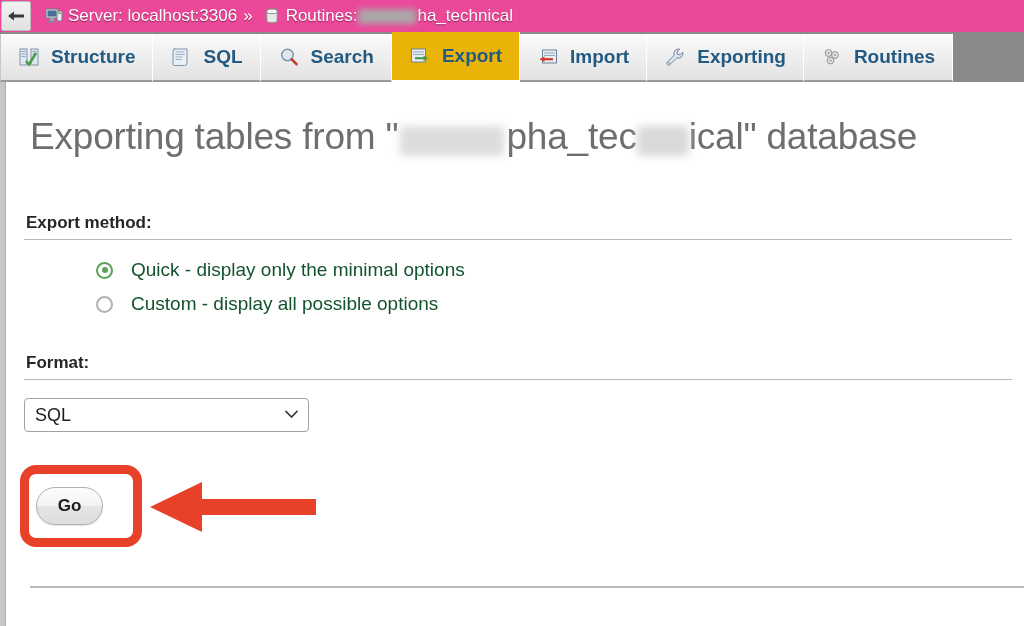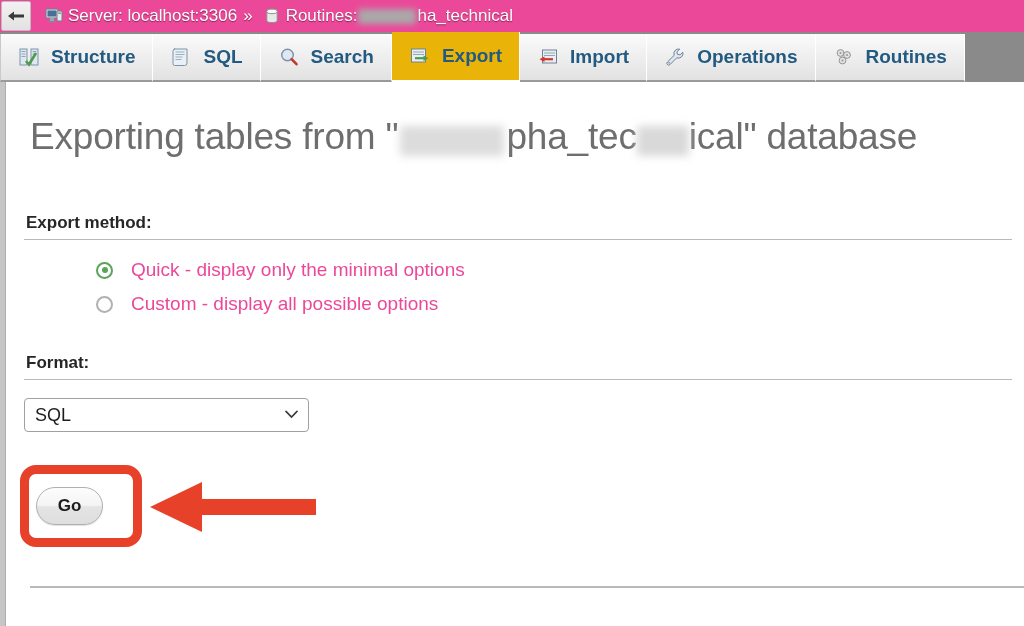--- a/index.html
+++ b/index.html
@@ -201,21 +201,21 @@
   .radio.checked::after {
     content: "";
     position: absolute;
     left: 3.5px; top: 3.5px;
     width: 6px; height: 6px;
     border-radius: 50%;
     background: #5aa35a;
   }
   .radio-label {
     font-size: 19px;
-    color: #ec4899;
+    color: #14532d;
   }
 
   .select-wrap {
     margin: 18px 0 0 18px;
   }
   .format-select {
     width: 285px;
     height: 34px;
     box-sizing: border-box;
     padding: 0 26px 0 10px;
@@ -375,21 +375,21 @@
         <path d="M7.5 10.4 L2.5 13.2 L7.5 16 Z" fill="#d0392b"></path>
       </svg>
       <span>Import</span>
     </div>
 
     <div class="tab">
       <svg class="tab-ic" viewBox="0 0 22 22">
         <path d="M15.8 3.2 a4.6 4.6 0 0 0 -5.6 6.1 L3.4 16 a1.8 1.8 0 0 0 2.6 2.6 l6.7 -6.8 a4.6 4.6 0 0 0 6.1 -5.6 l-2.7 2.7 -2.6 -0.6 -0.6 -2.6 Z" fill="#dfe8f0" stroke="#6f8396" stroke-width="1"></path>
         <circle cx="5.2" cy="16.8" r="1" fill="#8fa6ba"></circle>
       </svg>
-      <span>Operations</span>
+      <span>Exporting</span>
     </div>
 
     <div class="tab">
       <svg class="tab-ic" viewBox="0 0 22 22">
         <g fill="#e3e3e3" stroke="#8a8a8a" stroke-width="0.9">
           <circle cx="7.5" cy="7" r="3.4"></circle>
           <circle cx="14" cy="9" r="3.4"></circle>
           <circle cx="9.5" cy="14.5" r="3.4"></circle>
         </g>
         <g fill="#9a9a9a">

